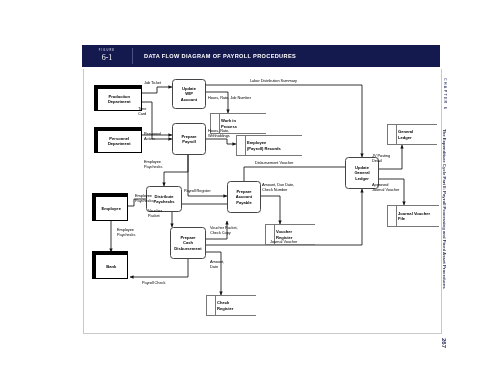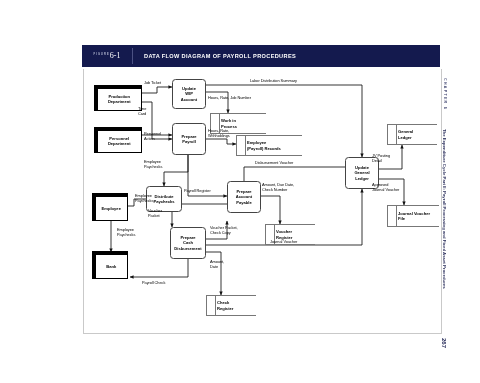--- a/index.html
+++ b/index.html
@@ -12,21 +12,21 @@
   }
   #page{position:absolute;left:0;top:0;width:480px;height:383px;}
 
   
   .fig-header{
     position:absolute;left:82px;top:45px;width:358px;height:22px;
     background:#141a4e;
     display:flex;align-items:stretch;
   }
   .fig-num-block{
-    width:50px;display:flex;flex-direction:row;
+    width:50px;display:flex;flex-direction:column;
     align-items:center;justify-content:center;
     color:#ffffff;
   }
   .fig-word{
     font-size:2.6px;letter-spacing:1.1px;font-weight:bold;
     color:#b9bdd6;line-height:1;
     margin-bottom:1px;
   }
   .fig-num{
     font-size:8px;font-weight:normal;color:#ffffff;line-height:1;

